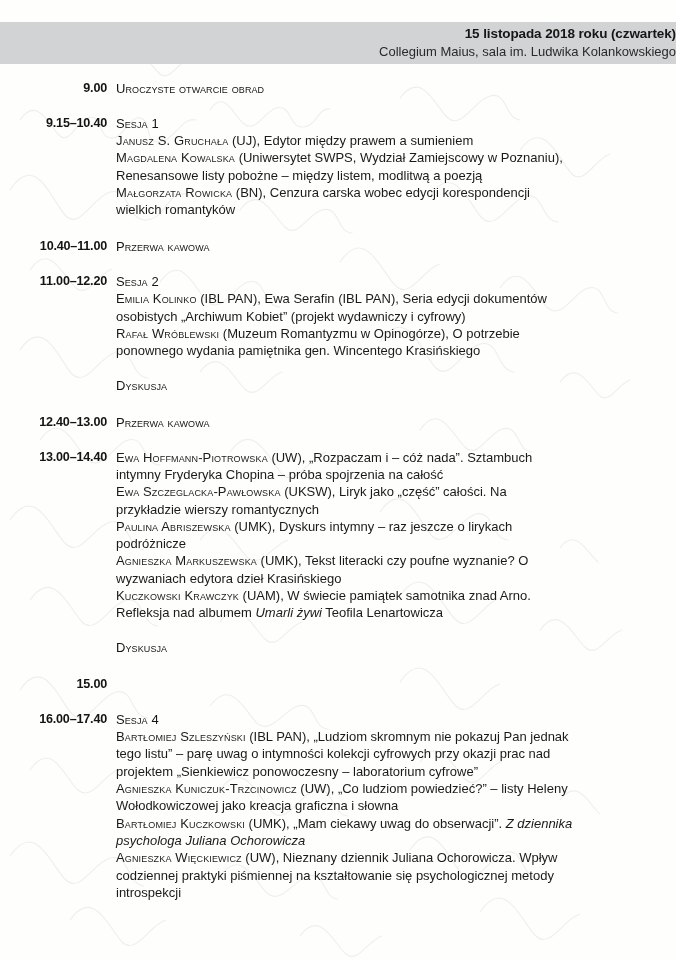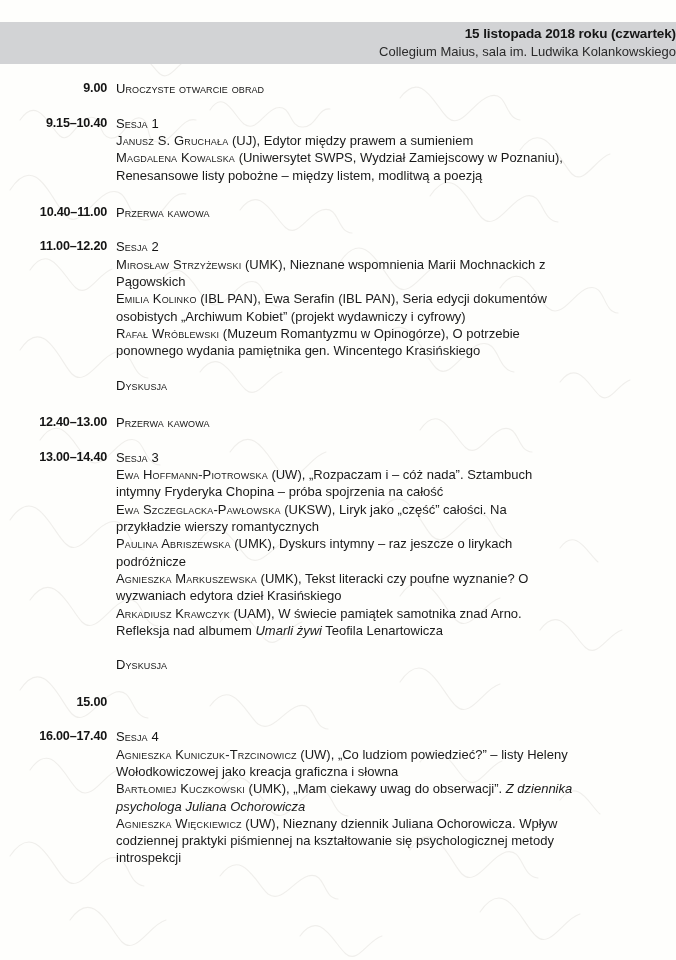--- a/index.html
+++ b/index.html
@@ -182,77 +182,77 @@
         </div>
       </div>
       <div class="gap-md"></div>
       <div class="row">
         <div class="time">9.15–10.40</div>
         <div class="content">
           <div class="label">Sesja 1</div>
           <div class="papers">
             <div class="paper"><span class="who">Janusz S. Gruchała</span><span> (UJ), Edytor między prawem a sumieniem</span></div>
             <div class="paper"><span class="who">Magdalena Kowalska</span><span> (Uniwersytet SWPS, Wydział Zamiejscowy w Poznaniu), Renesansowe listy pobożne – między listem, modlitwą a poezją</span></div>
+            <div class="paper"><span class="who">Małgorzata Rowicka</span><span> (BN), Cenzura carska wobec edycji korespondencji wielkich romantyków</span></div>
           </div>
         </div>
       </div>
       <div class="gap-lg"></div>
       <div class="row">
         <div class="time">10.40–11.00</div>
         <div class="content">
           <div class="label">Przerwa kawowa</div>
         </div>
       </div>
       <div class="gap-md"></div>
       <div class="row">
         <div class="time">11.00–12.20</div>
         <div class="content">
           <div class="label">Sesja 2</div>
           <div class="papers">
-            <div class="paper"><span class="who">Mirosław Strzyżewski</span><span> (UMK), Nieznane wspomnienia Marii Mochnackich z Pągowskich</span></div>
             <div class="paper"><span class="who">Emilia Kolinko</span><span> (IBL PAN), Ewa Serafin (IBL PAN), Seria edycji dokumentów osobistych „Archiwum Kobiet” (projekt wydawniczy i cyfrowy)</span></div>
             <div class="paper"><span class="who">Rafał Wróblewski</span><span> (Muzeum Romantyzmu w Opinogórze), O potrzebie ponownego wydania pamiętnika gen. Wincentego Krasińskiego</span></div>
           </div>
           <div class="gap-md"></div>
           <div class="label">Dyskusja</div>
         </div>
       </div>
       <div class="gap-lg"></div>
       <div class="row">
         <div class="time">12.40–13.00</div>
         <div class="content">
           <div class="label">Przerwa kawowa</div>
         </div>
       </div>
       <div class="gap-md"></div>
       <div class="row">
         <div class="time">13.00–14.40</div>
         <div class="content">
-          <div class="label">Sesja 3</div>
           <div class="papers">
             <div class="paper"><span class="who">Ewa Hoffmann-Piotrowska</span><span> (UW), „Rozpaczam i – cóż nada”. Sztambuch intymny Fryderyka Chopina – próba spojrzenia na całość</span></div>
             <div class="paper"><span class="who">Ewa Szczeglacka-Pawłowska</span><span> (UKSW), Liryk jako „część” całości. Na przykładzie wierszy romantycznych</span></div>
             <div class="paper"><span class="who">Paulina Abriszewska</span><span> (UMK), Dyskurs intymny – raz jeszcze o lirykach podróżnicze</span></div>
             <div class="paper"><span class="who">Agnieszka Markuszewska</span><span> (UMK), Tekst literacki czy poufne wyznanie? O wyzwaniach edytora dzieł Krasińskiego</span></div>
-            <div class="paper"><span class="who">Arkadiusz Krawczyk</span><span> (UAM), W świecie pamiątek samotnika znad Arno. Refleksja nad albumem </span><i>Umarli żywi</i><span> Teofila Lenartowicza</span></div>
+            <div class="paper"><span class="who">Kuczkowski Krawczyk</span><span> (UAM), W świecie pamiątek samotnika znad Arno. Refleksja nad albumem </span><i>Umarli żywi</i><span> Teofila Lenartowicza</span></div>
           </div>
           <div class="gap-md"></div>
           <div class="label">Dyskusja</div>
         </div>
       </div>
       <div class="gap-lg"></div>
       <div class="row">
         <div class="time">15.00</div>
       </div>
       <div class="gap-md"></div>
       <div class="row">
         <div class="time">16.00–17.40</div>
         <div class="content">
           <div class="label">Sesja 4</div>
           <div class="papers">
+            <div class="paper"><span class="who">Bartłomiej Szleszyński</span><span> (IBL PAN), „Ludziom skromnym nie pokazuj Pan jednak tego listu” – parę uwag o intymności kolekcji cyfrowych przy okazji prac nad projektem „Sienkiewicz ponowoczesny – laboratorium cyfrowe”</span></div>
             <div class="paper"><span class="who">Agnieszka Kuniczuk-Trzcinowicz</span><span> (UW), „Co ludziom powiedzieć?” – listy Heleny Wołodkowiczowej jako kreacja graficzna i słowna</span></div>
             <div class="paper"><span class="who">Bartłomiej Kuczkowski</span><span> (UMK), „Mam ciekawy uwag do obserwacji”. </span><i>Z dziennika psychologa Juliana Ochorowicza</i></div>
             <div class="paper"><span class="who">Agnieszka Więckiewicz</span><span> (UW), Nieznany dziennik Juliana Ochorowicza. Wpływ codziennej praktyki piśmiennej na kształtowanie się psychologicznej metody introspekcji</span></div>
           </div>
         </div>
       </div>
     </div>
 
 </div>
 

